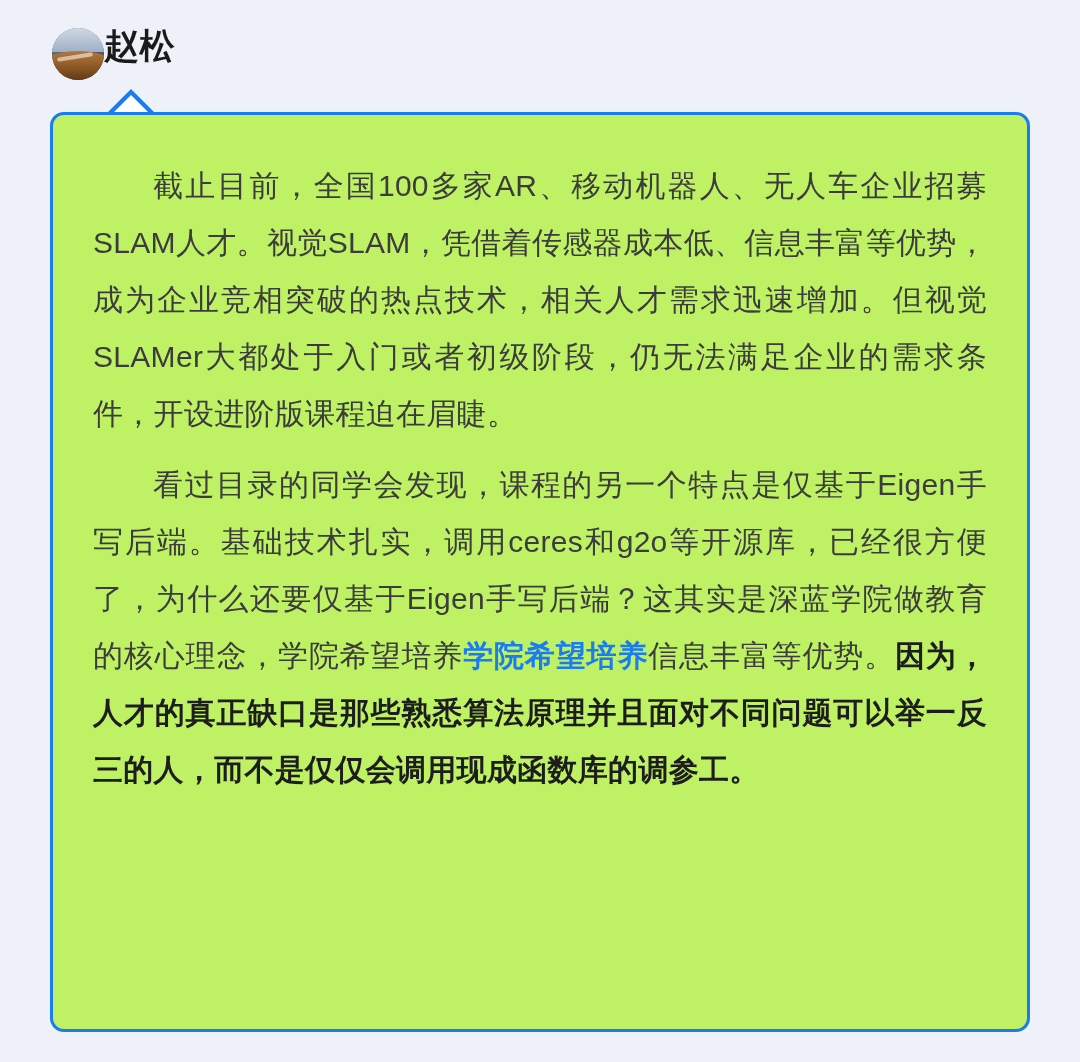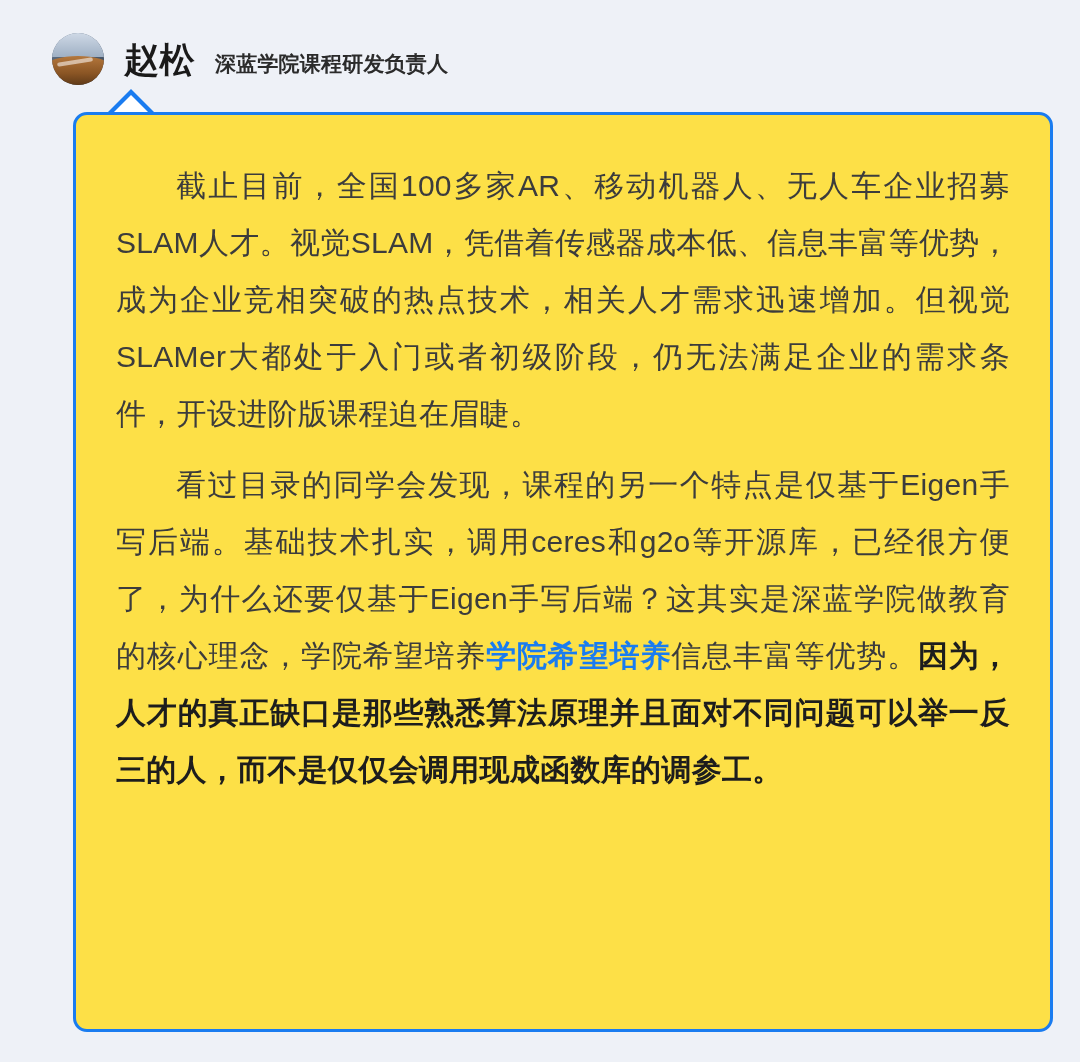--- a/index.html
+++ b/index.html
@@ -16,22 +16,21 @@
   .page {
     position: relative;
     width: 1080px;
     height: 1062px;
     box-sizing: border-box;
     padding: 28px 50px 0 50px;
   }
   
   .author-row {
     display: flex;
-    align-items: center;
-    gap: 20px;
+    gap: 0;
     height: 62px;
     padding-left: 2px;
   }
   .avatar {
     width: 52px;
     height: 52px;
     border-radius: 50%;
     background: linear-gradient(160deg, #7e8ea3 0%, #55657a 40%, #2e3a4a 100%);
     position: relative;
     overflow: hidden;
@@ -79,26 +78,25 @@
   }
   
   .bubble-wrap {
     position: relative;
     margin-top: 22px;
   }
   .bubble {
     position: relative;
     border: 3px solid #1a7cf0;
     border-radius: 14px;
-    background: #fde047;
+    background: #bef264;
     box-sizing: border-box;
     width: 980px;
     height: 920px;
     padding: 42px 40px 20px 40px;
-    margin-left: 23px;
   }
   
   .pointer-outer {
     position: absolute;
     left: 58px;
     top: -23px;
     width: 0;
     height: 0;
     border-left: 23px solid transparent;
     border-right: 23px solid transparent;
@@ -142,21 +140,20 @@
 
 <div class="page">
 
   <div class="author-row">
     <div class="avatar">
       <div class="sky"></div>
       <div class="land"></div>
       <div class="streak"></div>
     </div>
     <div class="author-name">赵松</div>
-    <div class="author-title">深蓝学院课程研发负责人</div>
   </div>
 
   <div class="bubble-wrap">
     <div class="pointer-outer"></div>
     <div class="pointer-inner"></div>
     <div class="bubble">
       <div id="paragraphs">
           <div class="para"><span>截止目前，全国100多家AR、移动机器人、无人车企业招募SLAM人才。视觉SLAM，凭借着传感器成本低、信息丰富等优势，成为企业竞相突破的热点技术，相关人才需求迅速增加。但视觉SLAMer大都处于入门或者初级阶段，仍无法满足企业的需求条件，开设进阶版课程迫在眉睫。</span></div>
           <div class="para"><span>看过目录的同学会发现，课程的另一个特点是仅基于Eigen手写后端。基础技术扎实，调用ceres和g2o等开源库，已经很方便了，为什么还要仅基于Eigen手写后端？这其实是深蓝学院做教育的核心理念，学院希望培养</span><span class="hl">学院希望培养</span><span>信息丰富等优势。</span><span class="bold">因为，人才的真正缺口是那些熟悉算法原理并且面对不同问题可以举一反三的人，而不是仅仅会调用现成函数库的调参工。</span></div>
         </div>

